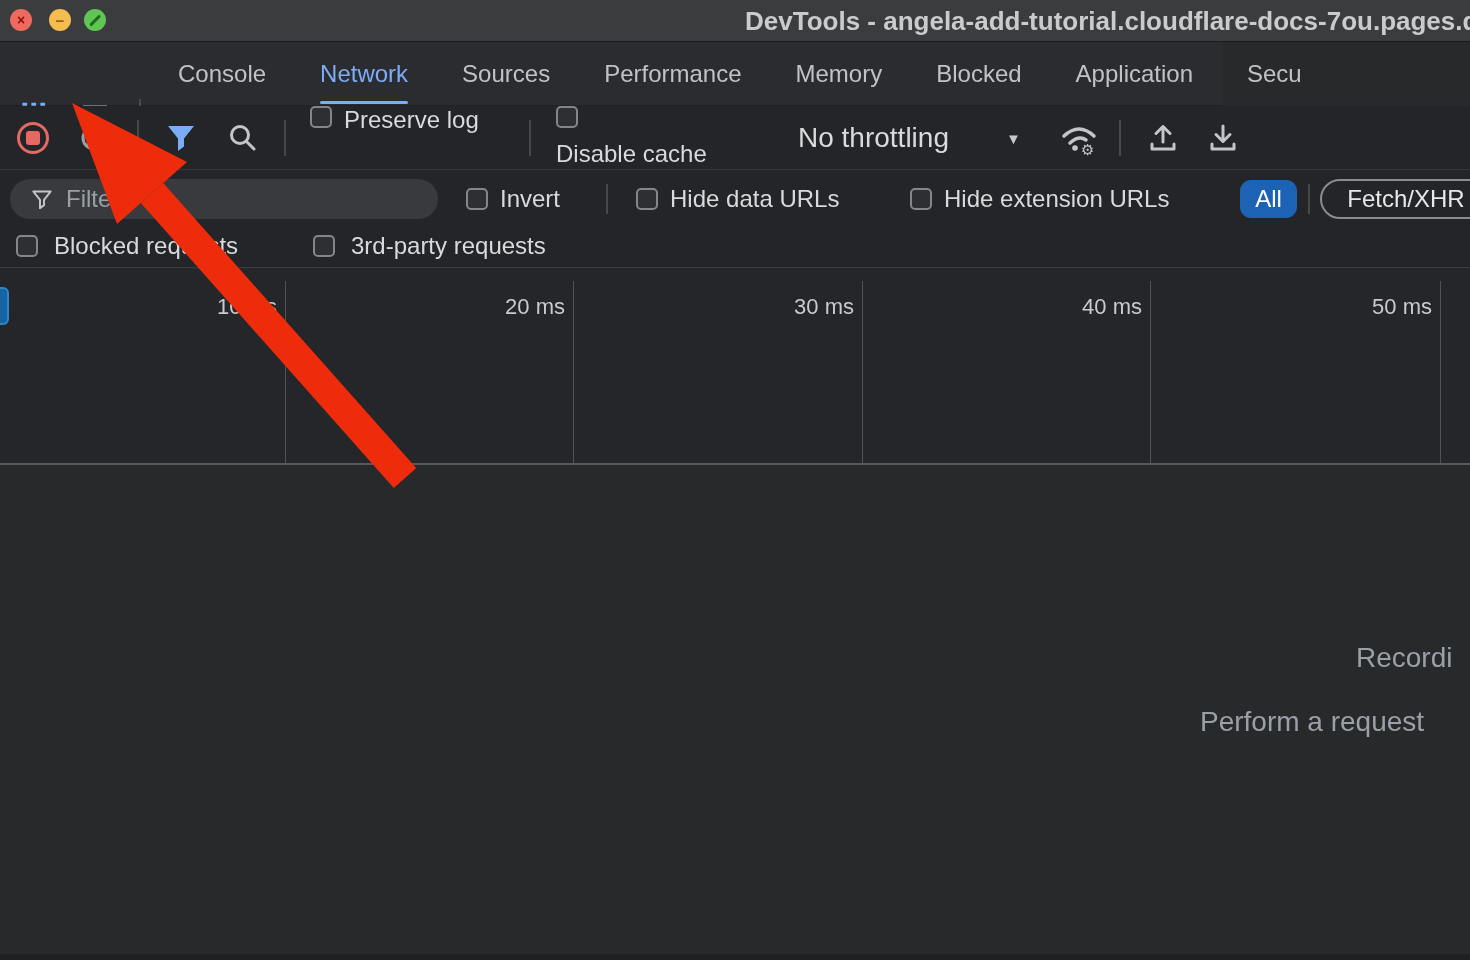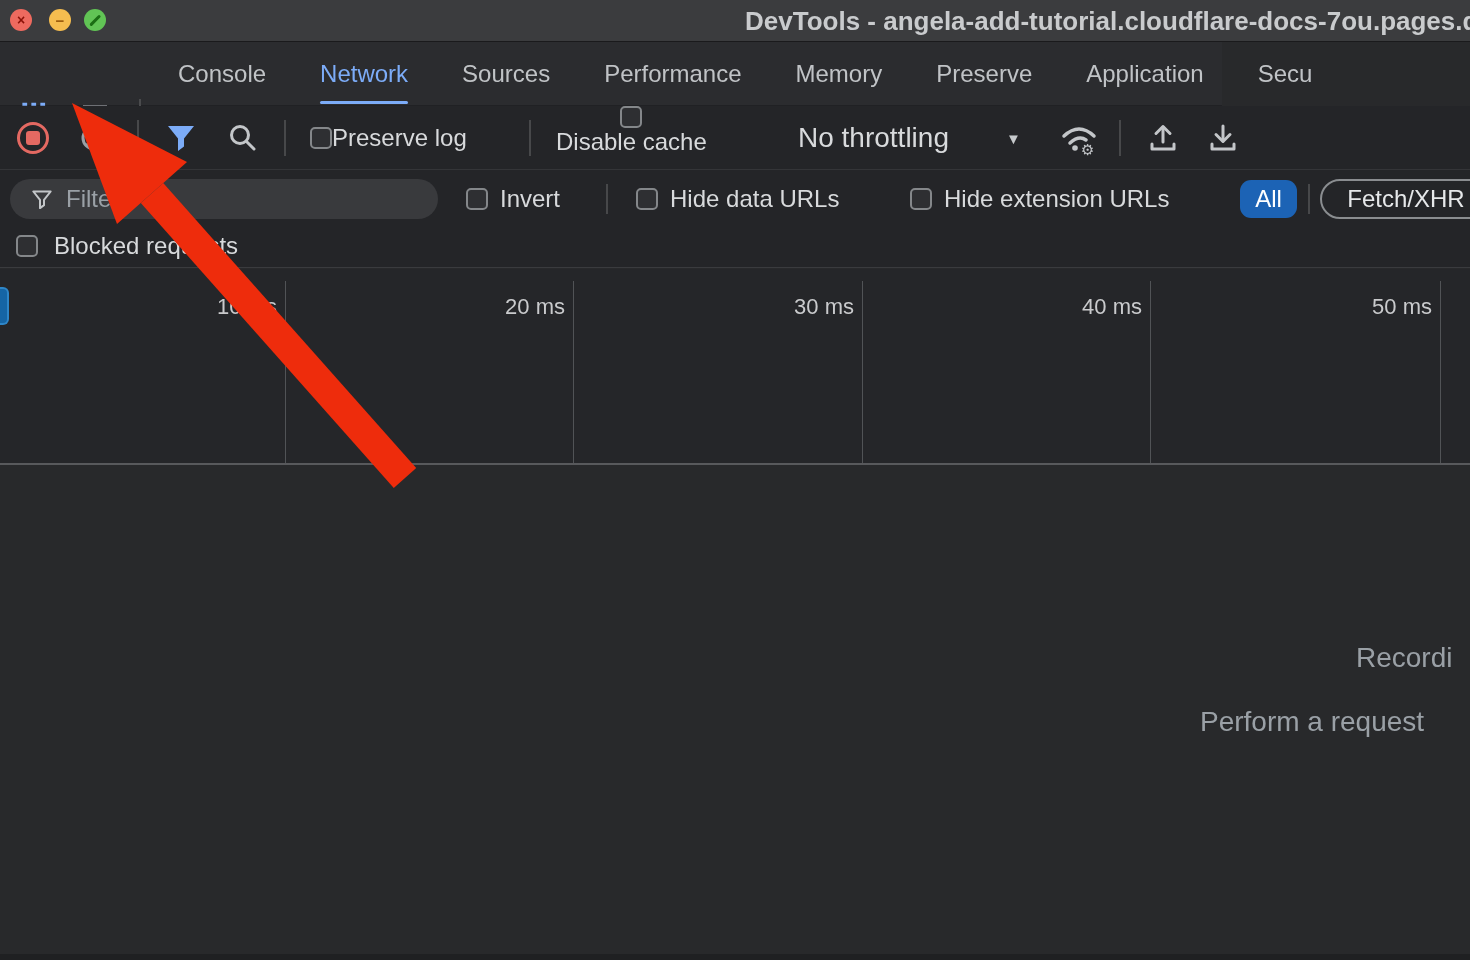--- a/index.html
+++ b/index.html
@@ -36,21 +36,21 @@
                        background:#7cacf8; border-radius:2px; }
 
   
   .net-toolbar { position:absolute; left:0; top:106px; width:1470px; height:64px; background:#242528;
                  border-bottom:1px solid #343538; }
   .vsep { position:absolute; top:14px; width:2px; height:36px; background:#47484a; }
   .record-btn { position:absolute; left:17px; top:16px; width:32px; height:32px; border:3px solid #e46962;
                 border-radius:50%; display:flex; align-items:center; justify-content:center; }
   .record-btn .sq { width:14px; height:14px; border-radius:3px; background:#e46962; }
   .clear-btn { position:absolute; left:80px; top:18px; width:28px; height:28px; }
-  .cb-group { position:absolute; top:0; height:64px; display:flex; align-items:center; }
+  .cb-group { position:absolute; top:0; height:64px; display:flex; gap:12px; }
   .checkbox { width:22px; height:22px; border:2px solid #84878a; border-radius:5px; background:#2e2f32; flex:0 0 auto; }
   .cb-label { font-size:24px; color:#d8dadc; white-space:nowrap; }
   .throttle { position:absolute; left:798px; top:0; height:64px; display:flex; align-items:center; gap:10px; }
   .throttle-label { font-size:28px; color:#d8dadc; }
   .caret { position:absolute; left:1006px; top:24px; font-size:15px; color:#c6c9cc; }
 
   
   .filter-row { position:absolute; left:0; top:170px; width:1470px; height:58px; background:#242528; }
   .filter-pill { position:absolute; left:10px; top:9px; width:428px; height:40px; border-radius:20px;
                  background:#393a3d; display:flex; align-items:center; padding-left:22px; gap:14px; }
@@ -127,21 +127,21 @@
         <rect x="24" y="11" width="14" height="21" rx="3.5" fill="#2b2c2f" stroke="#bdc1c6" stroke-width="3"></rect>
       </svg>
     </div>
     <div class="tab-vsep"></div>
     <div class="tabs">
       <div class="tab">Console</div>
       <div class="tab active">Network</div>
       <div class="tab">Sources</div>
       <div class="tab">Performance</div>
       <div class="tab">Memory</div>
-      <div class="tab">Preserve</div>
+      <div class="tab">Blocked</div>
       <div class="tab">Application</div>
       <div class="tab">Secu</div>
     </div>
   </div>
 
   <div class="net-toolbar">
     <div class="record-btn">
       <div class="sq"></div>
     </div>
     <div class="clear-btn">
@@ -223,20 +223,24 @@
     </div>
     <div class="all-pill">All</div>
     <div class="fvsep" style="left:1308px;"></div>
     <div class="fetch-pill">Fetch/XHR</div>
   </div>
 
   <div class="cb-row">
     <div class="cb-group3" style="left:16px;">
       <div class="checkbox"></div>
       <div class="cb-label">Blocked requests</div>
+    </div>
+    <div class="cb-group3" style="left:313px;">
+      <div class="checkbox"></div>
+      <div class="cb-label">3rd-party requests</div>
     </div>
   </div>
 
   <div class="timeline">
     <div class="blue-frag"></div>
     <div class="tl-div" style="left:285px;"></div>
     <div class="tl-div" style="left:573px;"></div>
     <div class="tl-div" style="left:862px;"></div>
     <div class="tl-div" style="left:1150px;"></div>
     <div class="tl-div" style="left:1440px;"></div>

